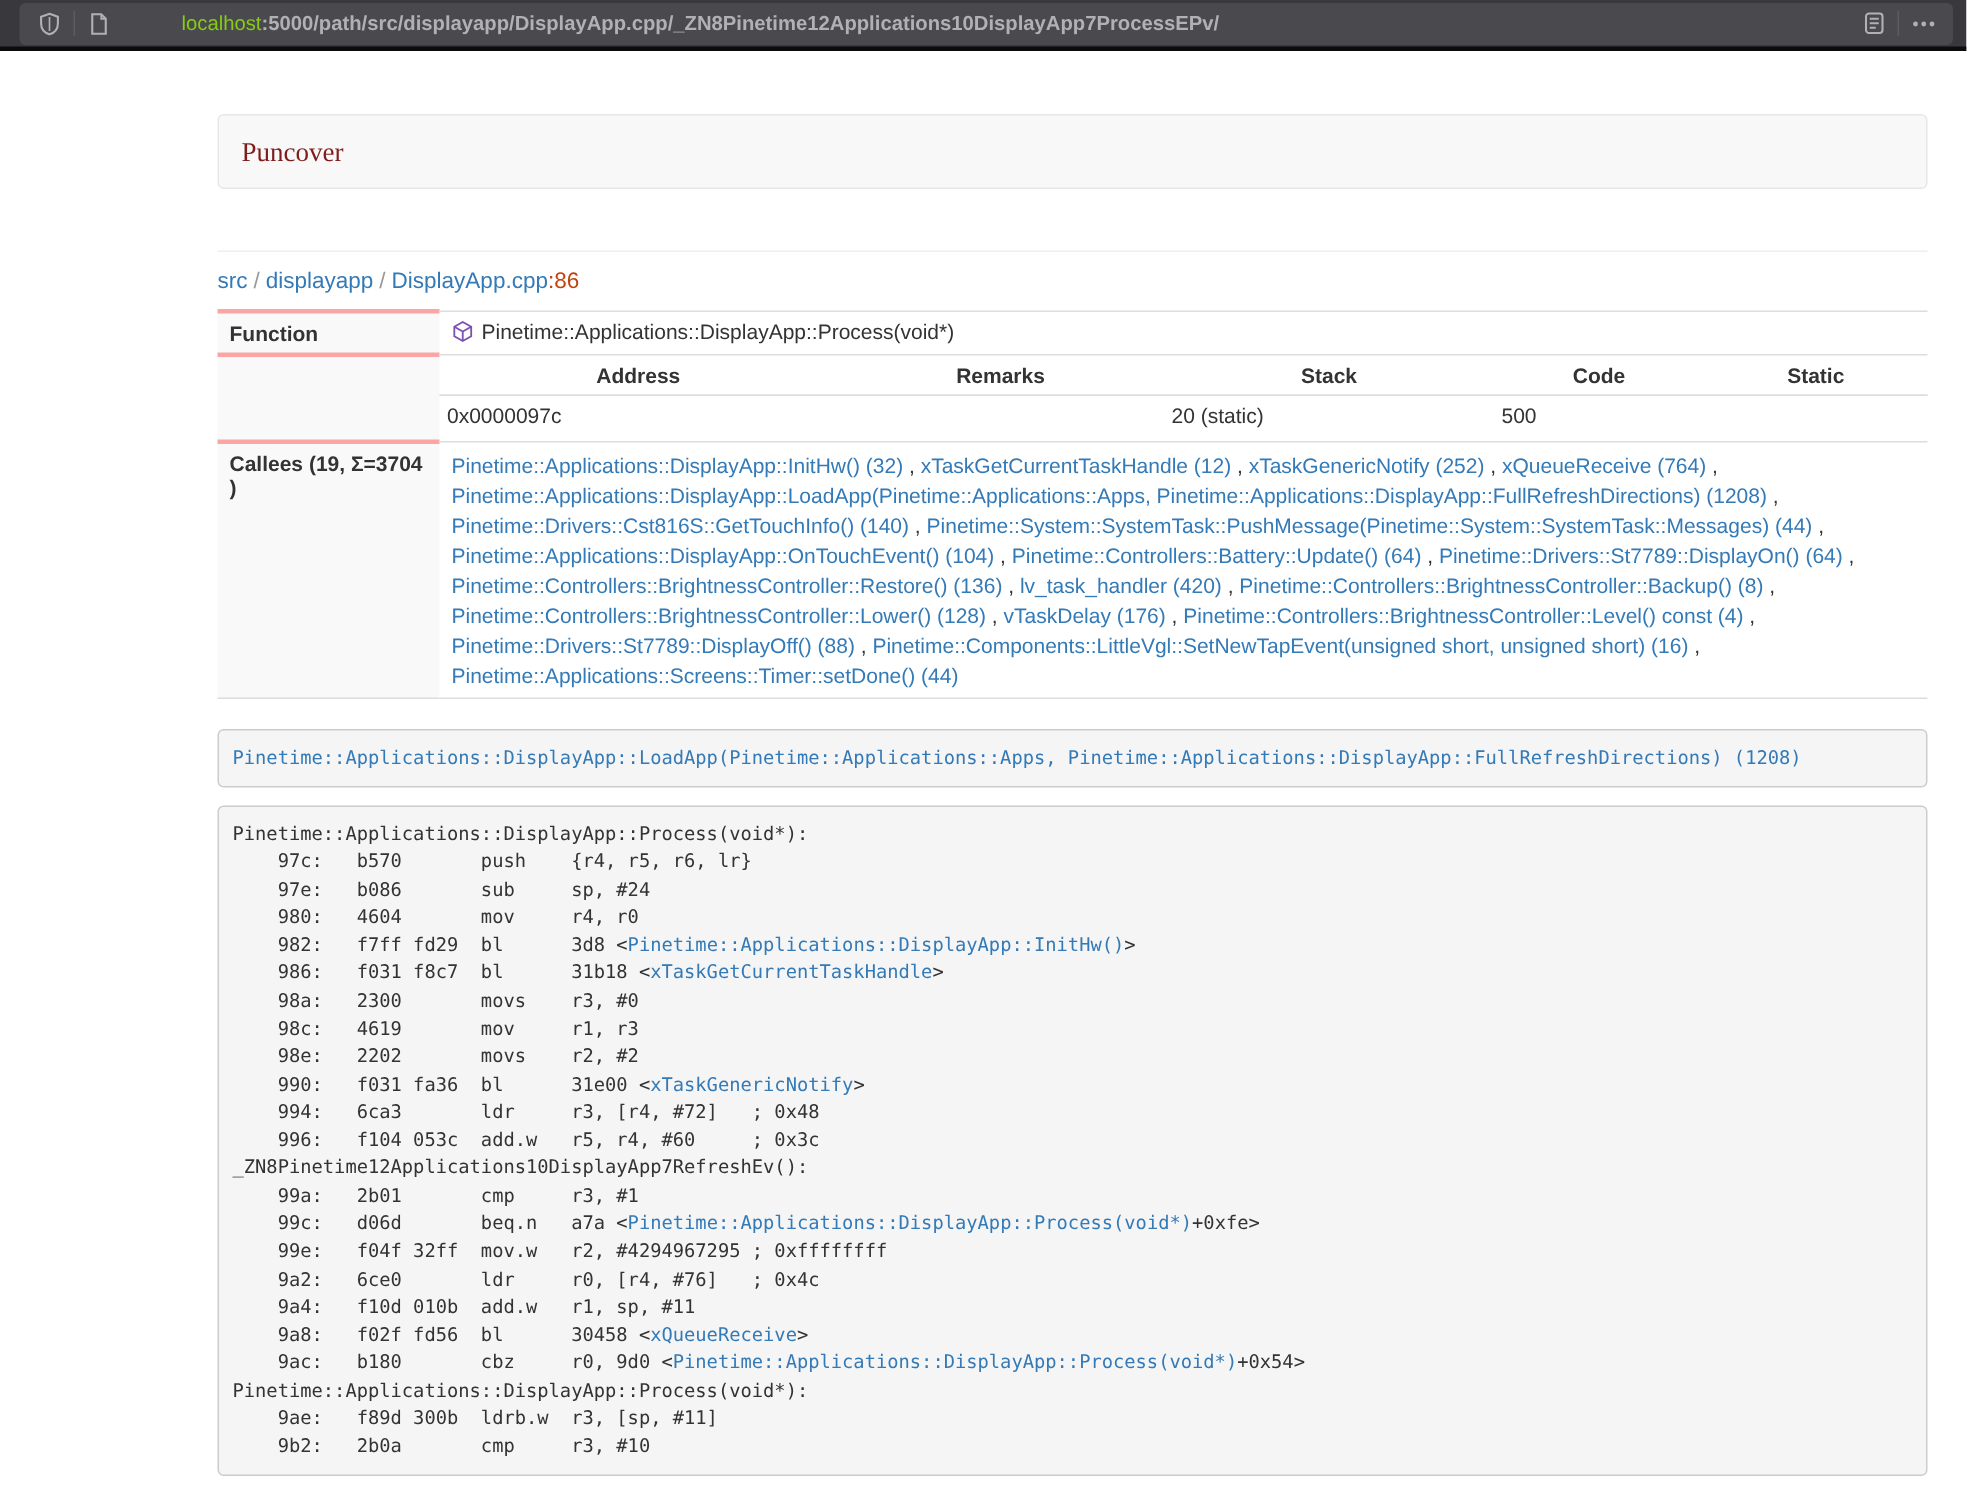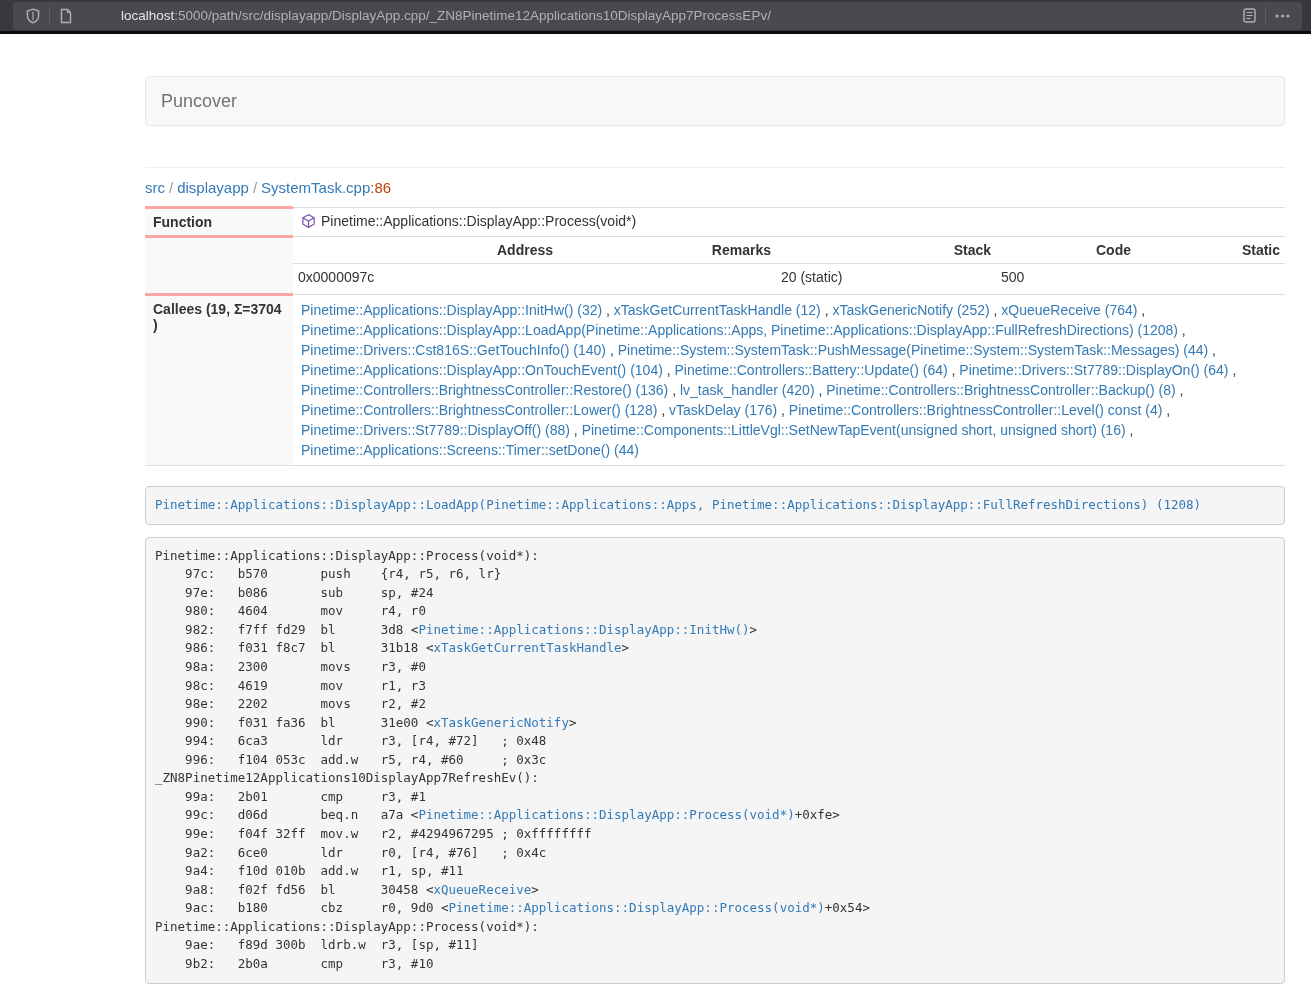--- a/index.html
+++ b/index.html
@@ -11,46 +11,46 @@
   
   .chrome { height:34px; background:#38383d; border-bottom:3px solid #0c0c0d;
             display:flex; align-items:center; }
   .urlbar { flex:1; margin:0 9px 0 13px; height:28px; background:#4a4a4e;
             border-radius:4px; display:flex; align-items:center; padding:0 9px;
             color:#b1b1b3; font-size:13.5px; }
   .urlbar .icn { display:inline-flex; align-items:center; justify-content:center;
                  width:22px; height:22px; flex:0 0 auto; }
   .vsep { width:1px; height:17px; background:#5c5c61; margin:0 5px; flex:0 0 auto; }
   .url-text { flex:1; white-space:nowrap; overflow:hidden; margin-left:4px; }
-  .url-host { color:#e5e5e5;padding-left:40px; }
-  .url-rest { color:#b1b1b3; }
+  .url-host { color:#84cc16;padding-left:40px; }
+  .url-rest { color:#b1b1b3;font-weight:bold; }
 
   
   .container { width:1140px; margin-left:145px; }
   .navbar { margin-top:42px; height:50px; background:#f8f8f8;
             border:1px solid #e7e7e7; border-radius:4px;
             display:flex; align-items:center; }
-  .brand { padding:0 15px; font-size:18px; color:#737373; text-decoration:none; }
+  .brand { padding:0 15px; font-size:18px; color:#7f1d1d; text-decoration:none;font-family:Liberation Serif, serif; }
   .rule { border:0; border-top:1px solid #eee; margin:41px 0 0 0; }
   .breadcrumb { margin-top:11px; font-size:15px; color:#777; }
   .breadcrumb .sep { color:#999; padding:0 4px; }
   .crumb-suffix { color:#c2410c; }
   a.lnk { color:#337ab7; text-decoration:none; }
 
   
   table.info { margin-top:10px; width:100%; border-collapse:collapse;
                border-bottom:1px solid #ddd; font-size:14px; }
   table.info > tbody > tr > th {
       width:148px; background:#f9f9f9; text-align:left; font-weight:bold;
       padding:5px 8px; border-top:3px solid #fca5a5; vertical-align:top; }
   table.info > tbody > tr > td {
       padding:5px 8px; border-top:1px solid #ddd; vertical-align:top; }
   table.info > tbody > tr > td.subtable-cell { padding:0 0 4px 0; }
   table.inner { width:100%; border-collapse:collapse; }
-  table.inner th { text-align:right; font-weight:bold; padding:5px;
+  table.inner th { text-align:center; font-weight:bold; padding:5px;
                    border-bottom:1px solid #ddd; }
   table.inner td { padding:5px;margin-left:23px; }
   .callees-cell { line-height:20px; }
   .cube { vertical-align:text-bottom; margin-right:5px; }
 
   
   pre.codebox {
     background:#f5f5f5; border:1px solid #ccc; border-radius:4px;
     padding:9px; margin:0; color:#333; white-space:pre; overflow:hidden;
     font-family:"DejaVu Sans Mono", monospace; font-size:12.5px; line-height:18.57px;
@@ -96,21 +96,21 @@
 
 <div class="container">
 
   <div class="navbar">
     <a class="brand" href="#">Puncover</a>
   </div>
 
   <hr class="rule">
 
   <div class="breadcrumb">
-    <a class="lnk" href="#">src</a><span class="sep">/</span><a class="lnk" href="#">displayapp</a><span class="sep">/</span><a class="lnk" href="#">SystemTask.cpp</a><span class="crumb-suffix">:86</span>
+    <a class="lnk" href="#">src</a><span class="sep">/</span><a class="lnk" href="#">displayapp</a><span class="sep">/</span><a class="lnk" href="#">DisplayApp.cpp</a><span class="crumb-suffix">:86</span>
   </div>
 
   <table class="info">
     <tbody>
       <tr>
         <th>Function</th>
         <td>
           <svg class="cube" width="15" height="16" viewBox="0 0 16 16">
             <path d="M8 1.2 L14 4.6 V11.4 L8 14.8 L2 11.4 V4.6 Z" fill="none" stroke="#7952b3" stroke-width="1.3"></path>
             <path d="M2 4.6 L8 8 L14 4.6 M8 8 V14.8" fill="none" stroke="#7952b3" stroke-width="1.3"></path>

